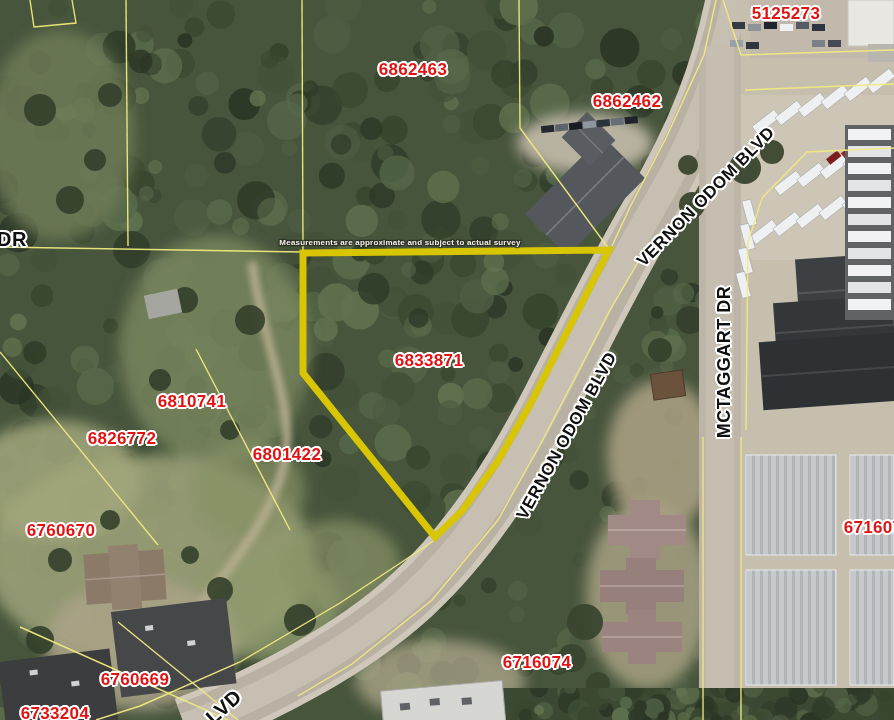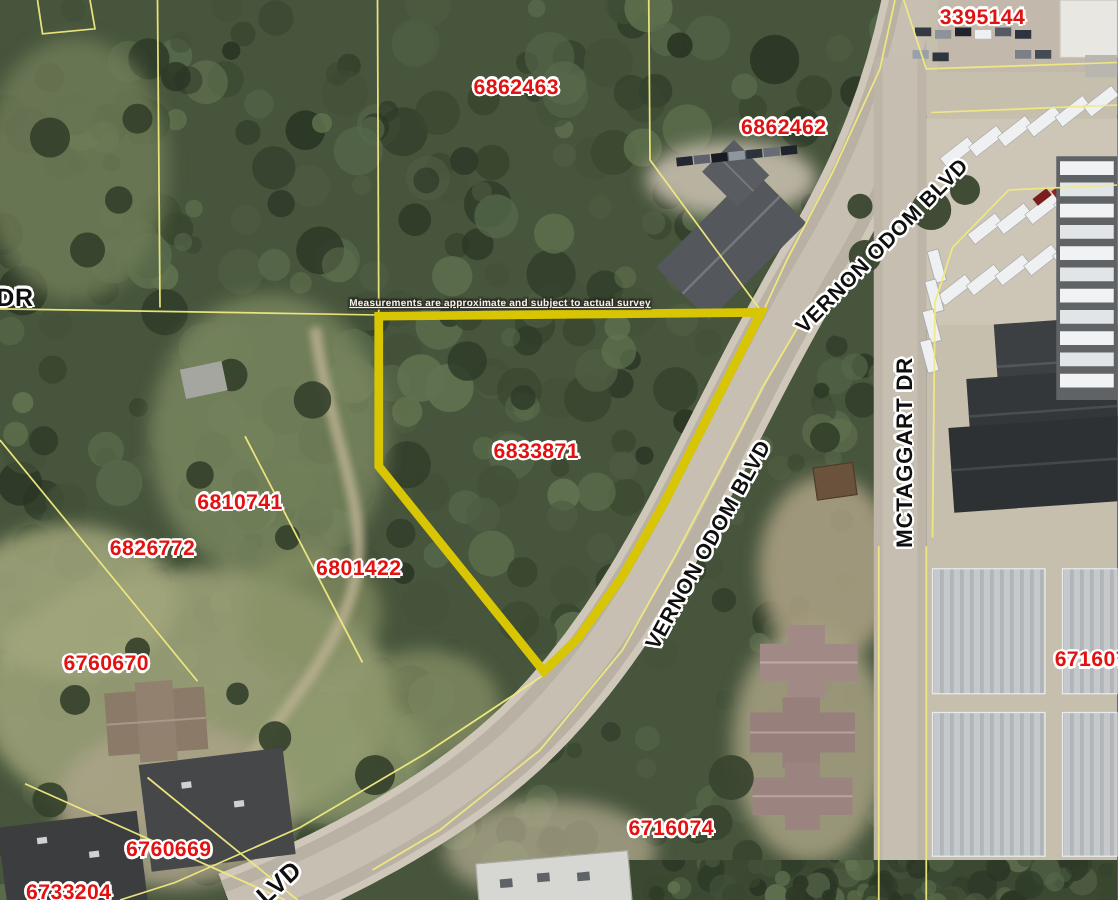--- a/index.html
+++ b/index.html
@@ -14,21 +14,21 @@
       -2px -1px #fff,2px 1px #fff,-1px 2px #fff,1px -2px #fff;}
   .rlabel{position:absolute;z-index:5;transform-origin:center;
     font:bold 17px "Liberation Sans",sans-serif;color:#0f0f0f;white-space:nowrap;
     letter-spacing:.5px;
     text-shadow:-2px 0 #fff,2px 0 #fff,0 -2px #fff,0 2px #fff,
       -1px -1px #fff,1px -1px #fff,-1px 1px #fff,1px 1px #fff,
       -2px -1px #fff,2px 1px #fff,-1px 2px #fff,1px -2px #fff;}
   .disclaimer{position:absolute;z-index:5;transform:translate(-50%,-50%);
     font:bold 8px "Liberation Sans",sans-serif;color:#f2f2ea;white-space:nowrap;
     letter-spacing:.2px;
-    text-shadow:0 0 2px #2a2a22,1px 1px 1px #2a2a22,-1px -1px 1px #2a2a22,1px -1px 1px #2a2a22,-1px 1px 1px #2a2a22;text-decoration:underline;}
+    text-shadow:0 0 2px #2a2a22,1px 1px 1px #2a2a22,-1px -1px 1px #2a2a22,1px -1px 1px #2a2a22,-1px 1px 1px #2a2a22;}
 </style>
 </head>
 <body>
 
 <div id="stage">
 
 <svg id="terrain" width="894" height="720" viewBox="0 0 894 720" xmlns="http://www.w3.org/2000/svg">
   <defs>
     <filter id="soft" x="-40%" y="-40%" width="180%" height="180%">
           <feGaussianBlur stdDeviation="7"></feGaussianBlur>
@@ -1009,28 +1009,28 @@
     <polyline points="0,352 158,545"></polyline>
     <polyline points="196,349 290,530"></polyline>
     <polyline points="435,540 340,603 240,662 140,706 96,720"></polyline>
   </g>
 
   <polygon points="303,253 609,250 588,291 561,344 531,403 498,461 462,511 435,537 303,373" fill="none" stroke="#d8c503" stroke-width="7" stroke-linejoin="miter"></polygon>
 </svg>
 
   <div class="disclaimer" style="left:400px;top:242px;">Measurements are approximate and subject to actual survey</div>
 
-  <div class="plabel" style="left:786px;top:14px;">3395144</div>
+  <div class="plabel" style="left:786px;top:14px;">5125273</div>
   <div class="plabel" style="left:413px;top:70px;text-align:right;">6862463</div>
   <div class="plabel" style="left:617px;top:102px;padding-left:20px;">6862462</div>
   <div class="plabel" style="left:429px;top:361px;">6833871</div>
   <div class="plabel" style="left:192px;top:402px;">6810741</div>
   <div class="plabel" style="left:287px;top:420px;margin-top:35px;">6801422</div>
   <div class="plabel" style="left:122px;top:439px;">6826772</div>
-  <div class="plabel" style="left:61px;top:531px;margin-left:24px;">6760670</div>
+  <div class="plabel" style="left:61px;top:531px;">6760670</div>
   <div class="plabel" style="left:537px;top:663px;">6716074</div>
   <div class="plabel" style="left:873px;top:528px;">671607</div>
   <div class="plabel" style="left:135px;top:680px;">6760669</div>
   <div class="plabel" style="left:55px;top:714px;">6733204</div>
 
   <div class="rlabel" style="left:706px;top:197px;transform:translate(-50%,-50%) rotate(-45.5deg);">VERNON ODOM BLVD</div>
   <div class="rlabel" style="left:567px;top:436px;transform:translate(-50%,-50%) rotate(-61deg);">VERNON ODOM BLVD</div>
   <div class="rlabel" style="left:724px;top:362px;font-size:18px;transform:translate(-50%,-50%) rotate(-90deg);">MCTAGGART DR</div>
   <div class="rlabel" style="left:12px;top:239px;font-size:20px;transform:translate(-50%,-50%);">DR</div>
   <div class="rlabel" style="left:224px;top:707px;font-size:20px;transform:translate(-50%,-50%) rotate(-42deg);">LVD</div>

